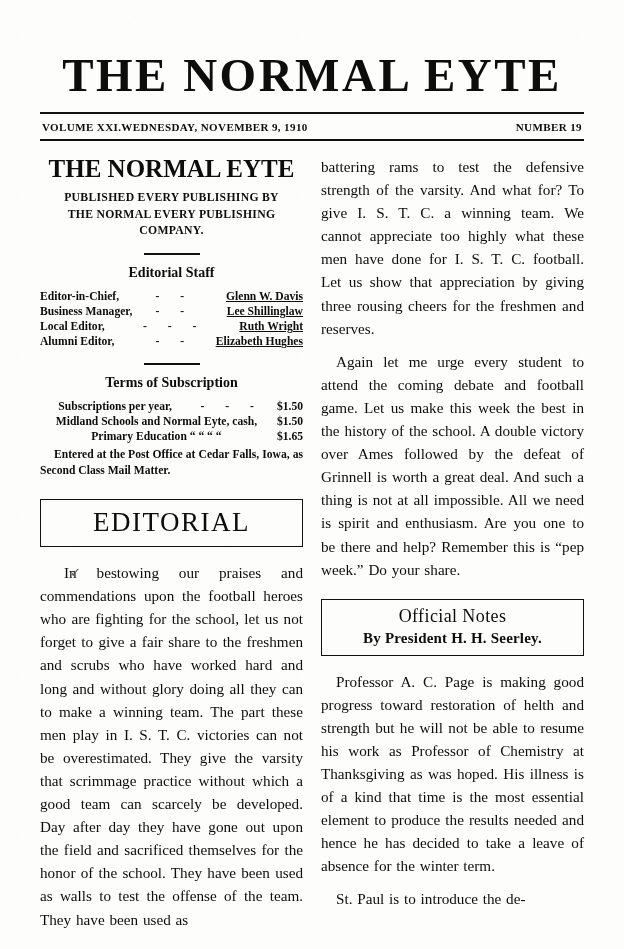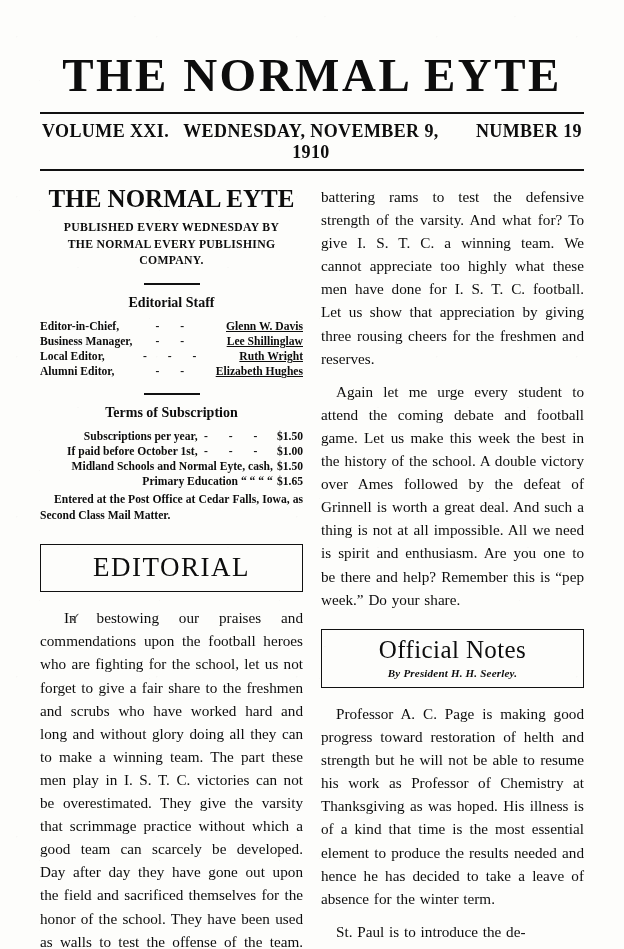--- a/index.html
+++ b/index.html
@@ -43,27 +43,27 @@
   .rule-heavy-lower {
     border-top: 2.2px solid #111;
     margin: 0;
     height: 0;
   }
   .volume-bar {
     display: flex;
     justify-content: space-between;
     align-items: baseline;
     font-weight: bold;
-    font-size: 18px;
+    font-size: 11px;
     letter-spacing: 0.4px;
     padding: 7px 2px 6px 2px;
   }
   .volume-bar .vb-center {
     flex: 1;
-    text-align: center;
+    text-align: left;
     padding-right: 23px;
   }
 
   
   .columns {
     display: flex;
     margin-top: 14px;
     align-items: flex-start;
   }
   .col {
@@ -112,21 +112,21 @@
     padding: 1.1px 0;
     white-space: nowrap;
   }
   .staff-role { text-align: left; }
   .staff-dots {
     text-align: center;
     letter-spacing: 9px;
     color: #111;
   }
   .staff-name { text-align: right; text-decoration: underline; }
-  .terms-label { text-align: right; }
+  .terms-label { text-align: center; }
   .terms-dots { text-align: center; letter-spacing: 9px; }
   .terms-price { text-align: right; padding-left: 6px; }
   .terms-note {
     font-weight: bold;
     font-size: 11.6px;
     line-height: 1.38;
     margin: 3px 0 0 0;
     text-align: justify;
     text-indent: 14px;
   }
@@ -142,31 +142,30 @@
     margin-top: 20px;
     padding: 9px 0 10px 0;
   }
   .box-head-title-editorial {
     font-size: 27px;
     font-weight: normal;
     letter-spacing: 1.5px;
     line-height: 1;
   }
   .box-head-title-official {
-    font-size: 25px;
+    font-size: 18px;
     font-weight: normal;
     letter-spacing: 0.4px;
     line-height: 1.05;
   }
   .box-head-byline {
-    font-size: 11px;
+    font-size: 15px;
     font-weight: bold;
     letter-spacing: 0.2px;
     margin-top: 4px;
-    font-style: italic;
   }
 
   
   .body-par {
     font-size: 15.2px;
     line-height: 1.52;
     text-align: justify;
     text-justify: inter-word;
     margin: 0 0 10px 0;
     word-spacing: 1px;
@@ -213,21 +212,21 @@
     <div class="rule-heavy-lower"></div>
   </div>
 
   <div class="columns">
 
     <div class="col col-left">
 
       <div>
         <div class="flag-title">THE NORMAL EYTE</div>
         <div class="flag-sub">
-          <span>PUBLISHED  EVERY  WEDNESDAY BY</span><br>
+          <span>PUBLISHED  EVERY  PUBLISHING BY</span><br>
           <span>THE NORMAL EVERY PUBLISHING</span><br>
           <span>COMPANY.</span>
         </div>
       </div>
 
       <div class="dash-rule"></div>
 
       <div class="section-head">Editorial Staff</div>
       <table class="staff-table">
         <tbody>
@@ -258,25 +257,20 @@
 
       <div class="section-head">Terms of Subscription</div>
       <table class="terms-table">
         <tbody>
           <tr>
             <td class="terms-label">Subscriptions per year,</td>
             <td class="terms-dots">-   -   -</td>
             <td class="terms-price">$1.50</td>
           </tr>
           <tr>
-            <td class="terms-label">If paid before October 1st,</td>
-            <td class="terms-dots">-   -   -</td>
-            <td class="terms-price">$1.00</td>
-          </tr>
-          <tr>
             <td class="terms-label" colspan="2">Midland Schools and Normal Eyte, cash,</td>
             <td class="terms-price">$1.50</td>
           </tr>
           <tr>
             <td class="terms-label" colspan="2">Primary Education “   “        “      “</td>
             <td class="terms-price">$1.65</td>
           </tr>
         </tbody>
       </table>
       <p class="terms-note">Entered at the Post Office at Cedar Falls, Iowa, as Second Class Mail Matter.</p>

